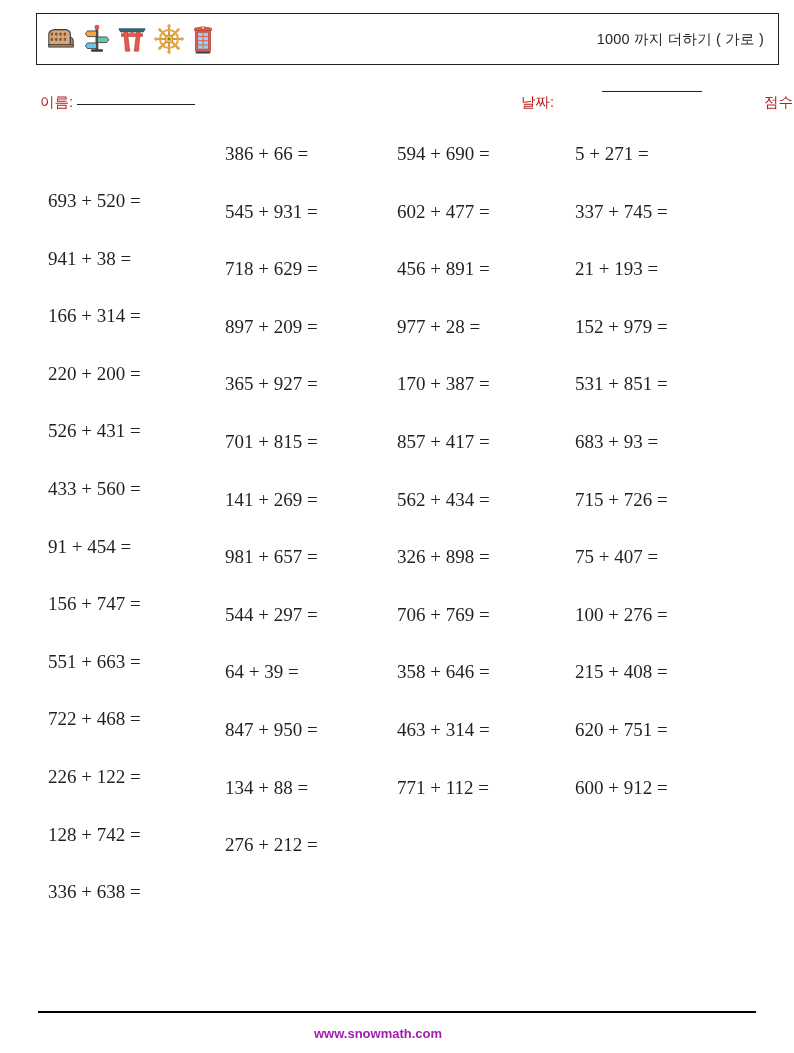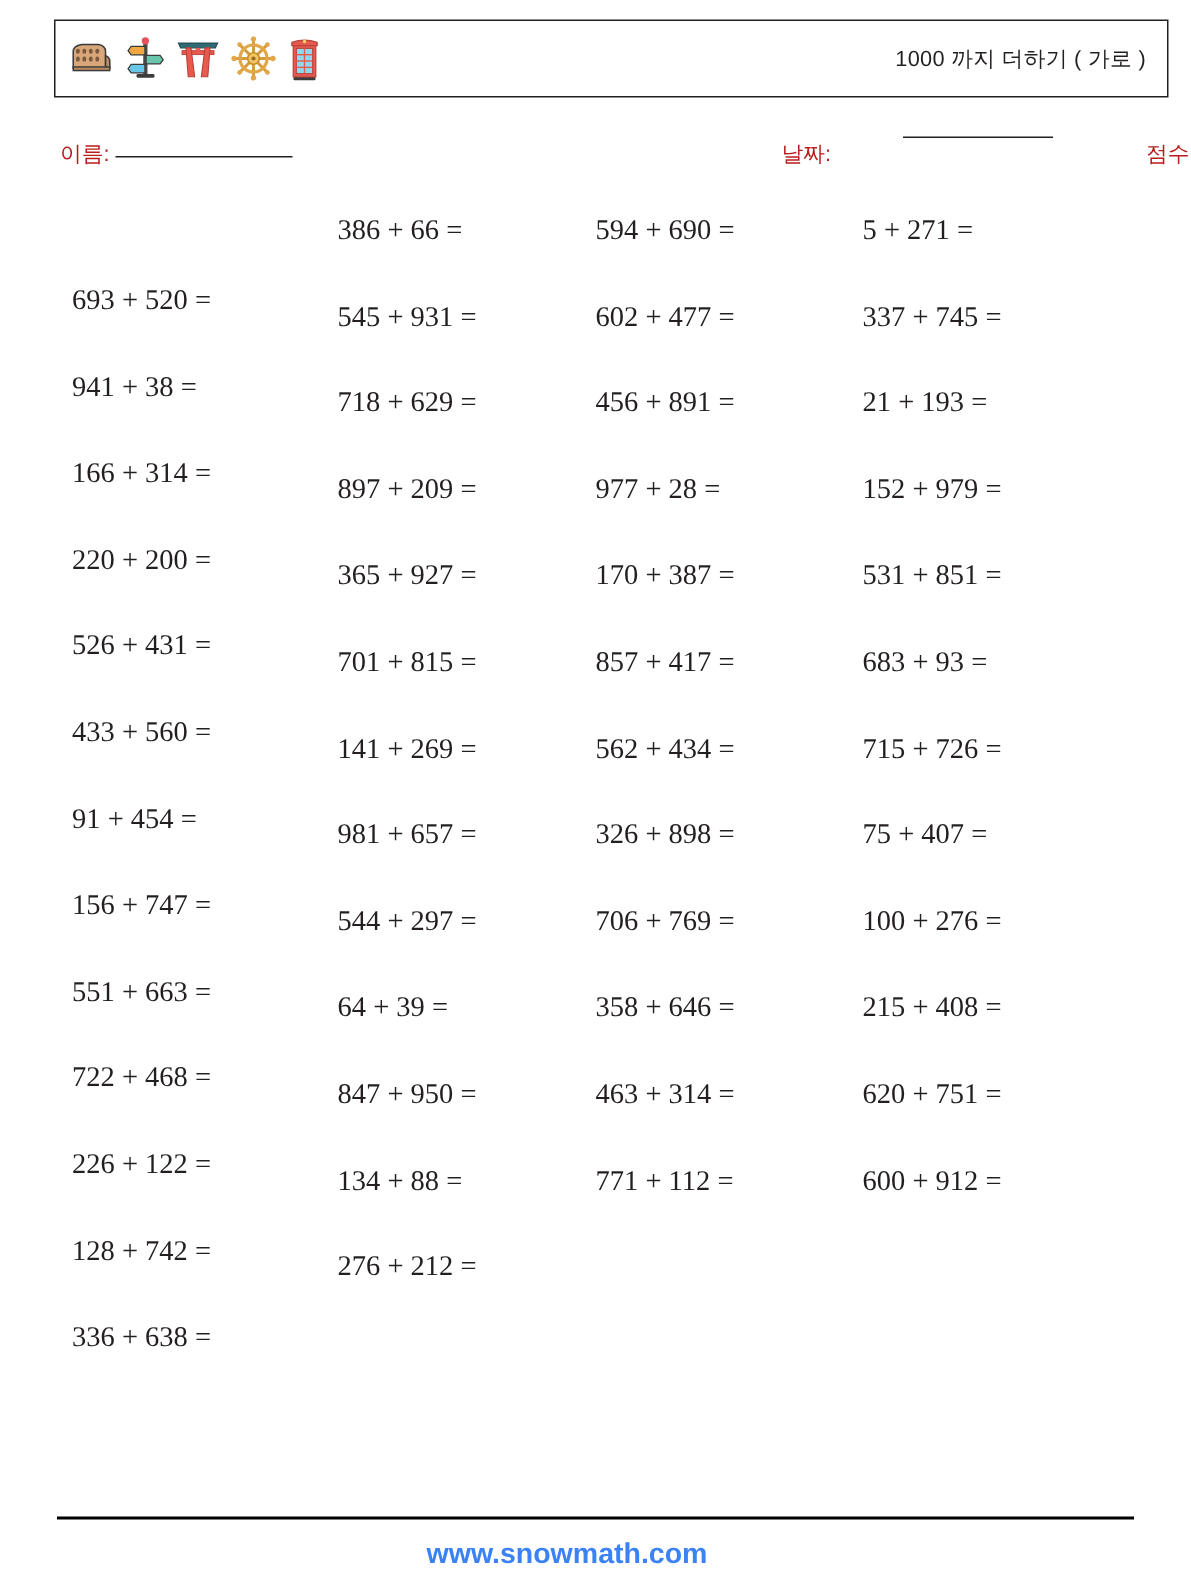--- a/index.html
+++ b/index.html
@@ -122,23 +122,23 @@
     width: 718px;
     border-top: 2px solid #000000;
   }
   .footer-text {
     position: absolute;
     left: 0;
     top: 1026px;
     width: 756px;
     text-align: center;
     font-family: "Liberation Sans", sans-serif;
-    font-size: 19px;
+    font-size: 13px;
     font-weight: bold;
-    color: #3b82f6;
+    color: #a21caf;
   }
 </style>
 </head>
 <body>
 
 <div class="header-box">
 
   <div class="icon-strip">
 
     <span>

